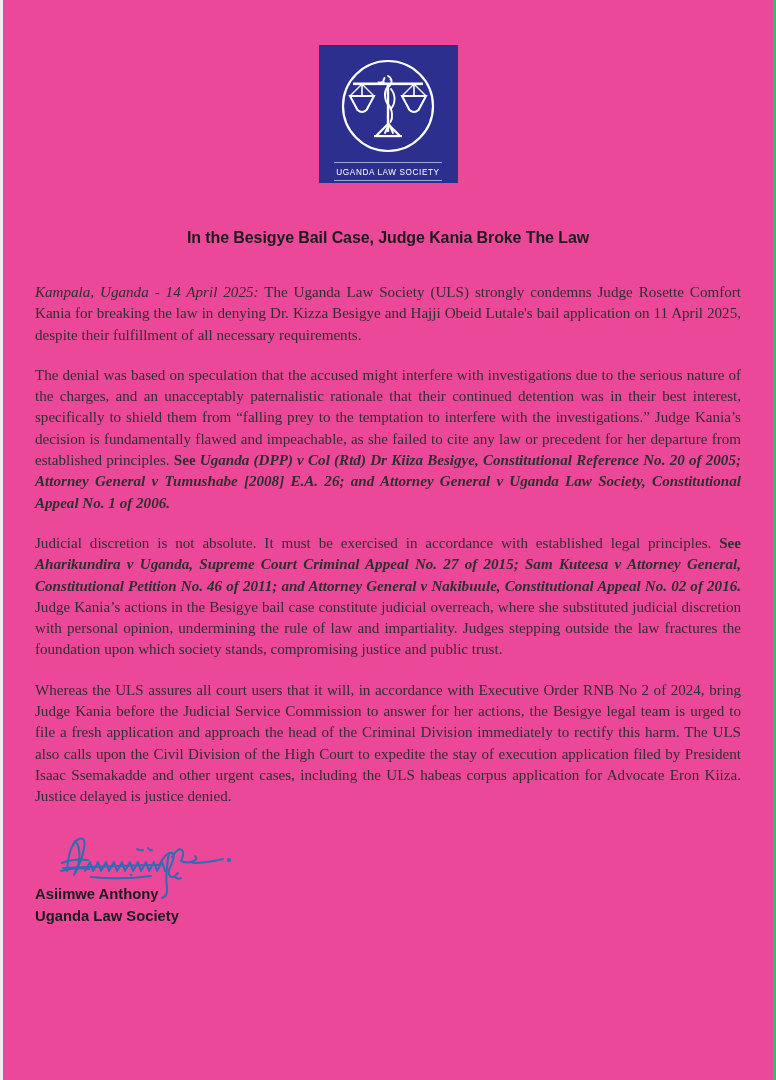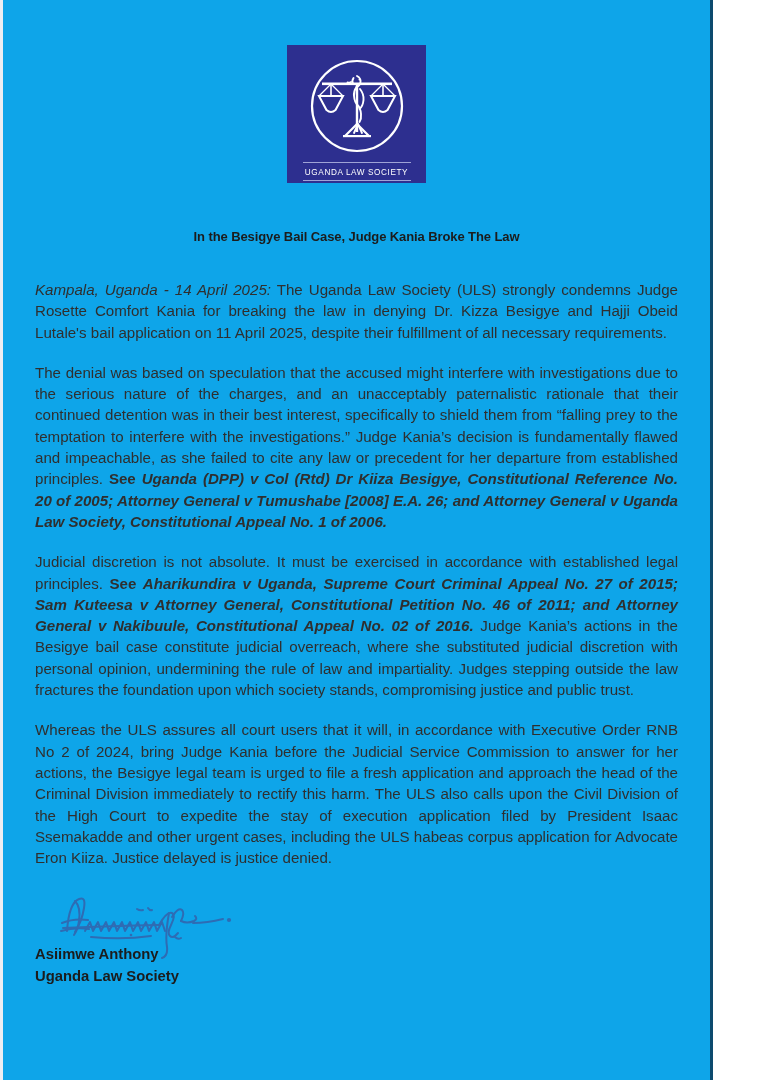--- a/index.html
+++ b/index.html
@@ -2,26 +2,26 @@
 <html><head>
 <meta charset="utf-8">
 <style>
   html, body {
     margin: 0;
     padding: 0;
     background: #ffffff;
   }
   .page {
     position: relative;
-    width: 713px;
+    width: 776px;
     height: 1080px;
-    background: #0ea5e9;
+    background: #ec4899;
     box-sizing: border-box;
     border-left: 3px solid #eceef3;
-    border-right: 3px solid #0c4a6e;
+    border-right: 3px solid #22c55e;
     overflow: hidden;
     font-family: "Liberation Sans", sans-serif;
   }
   .content {
     padding: 0 32px;
   }
 
   
   .logo-wrap {
     display: flex;
@@ -52,38 +52,38 @@
     width: 108px;
     height: 1px;
     background: #9fa3d6;
     margin-top: 3px;
   }
   .logo-rule.top { margin-top: 4px; margin-bottom: 3px; }
 
   
   .title {
     text-align: center;
-    font-size: 13px;
+    font-size: 16px;
     font-weight: bold;
     color: #1c1c1c;
     margin-top: 46px;
     letter-spacing: -0.1px;
     font-family: "Liberation Sans", sans-serif;
   }
 
   
   .body {
     margin-top: 35px;
     font-size: 15.1px;
     line-height: 21.3px;
     color: #2f2f2f;
     text-align: justify;
     text-justify: inter-word;
   }
-  .body p { margin: 0 0 19px 0; }
+  .body p { margin: 0 0 19px 0; font-family: Liberation Serif, serif; }
   .lead {
     font-style: italic;
     font-weight: normal;
   }
   .cite {
     font-weight: bold;
     font-style: italic;
   }
   .see { font-weight: bold; font-style: normal; }
 

